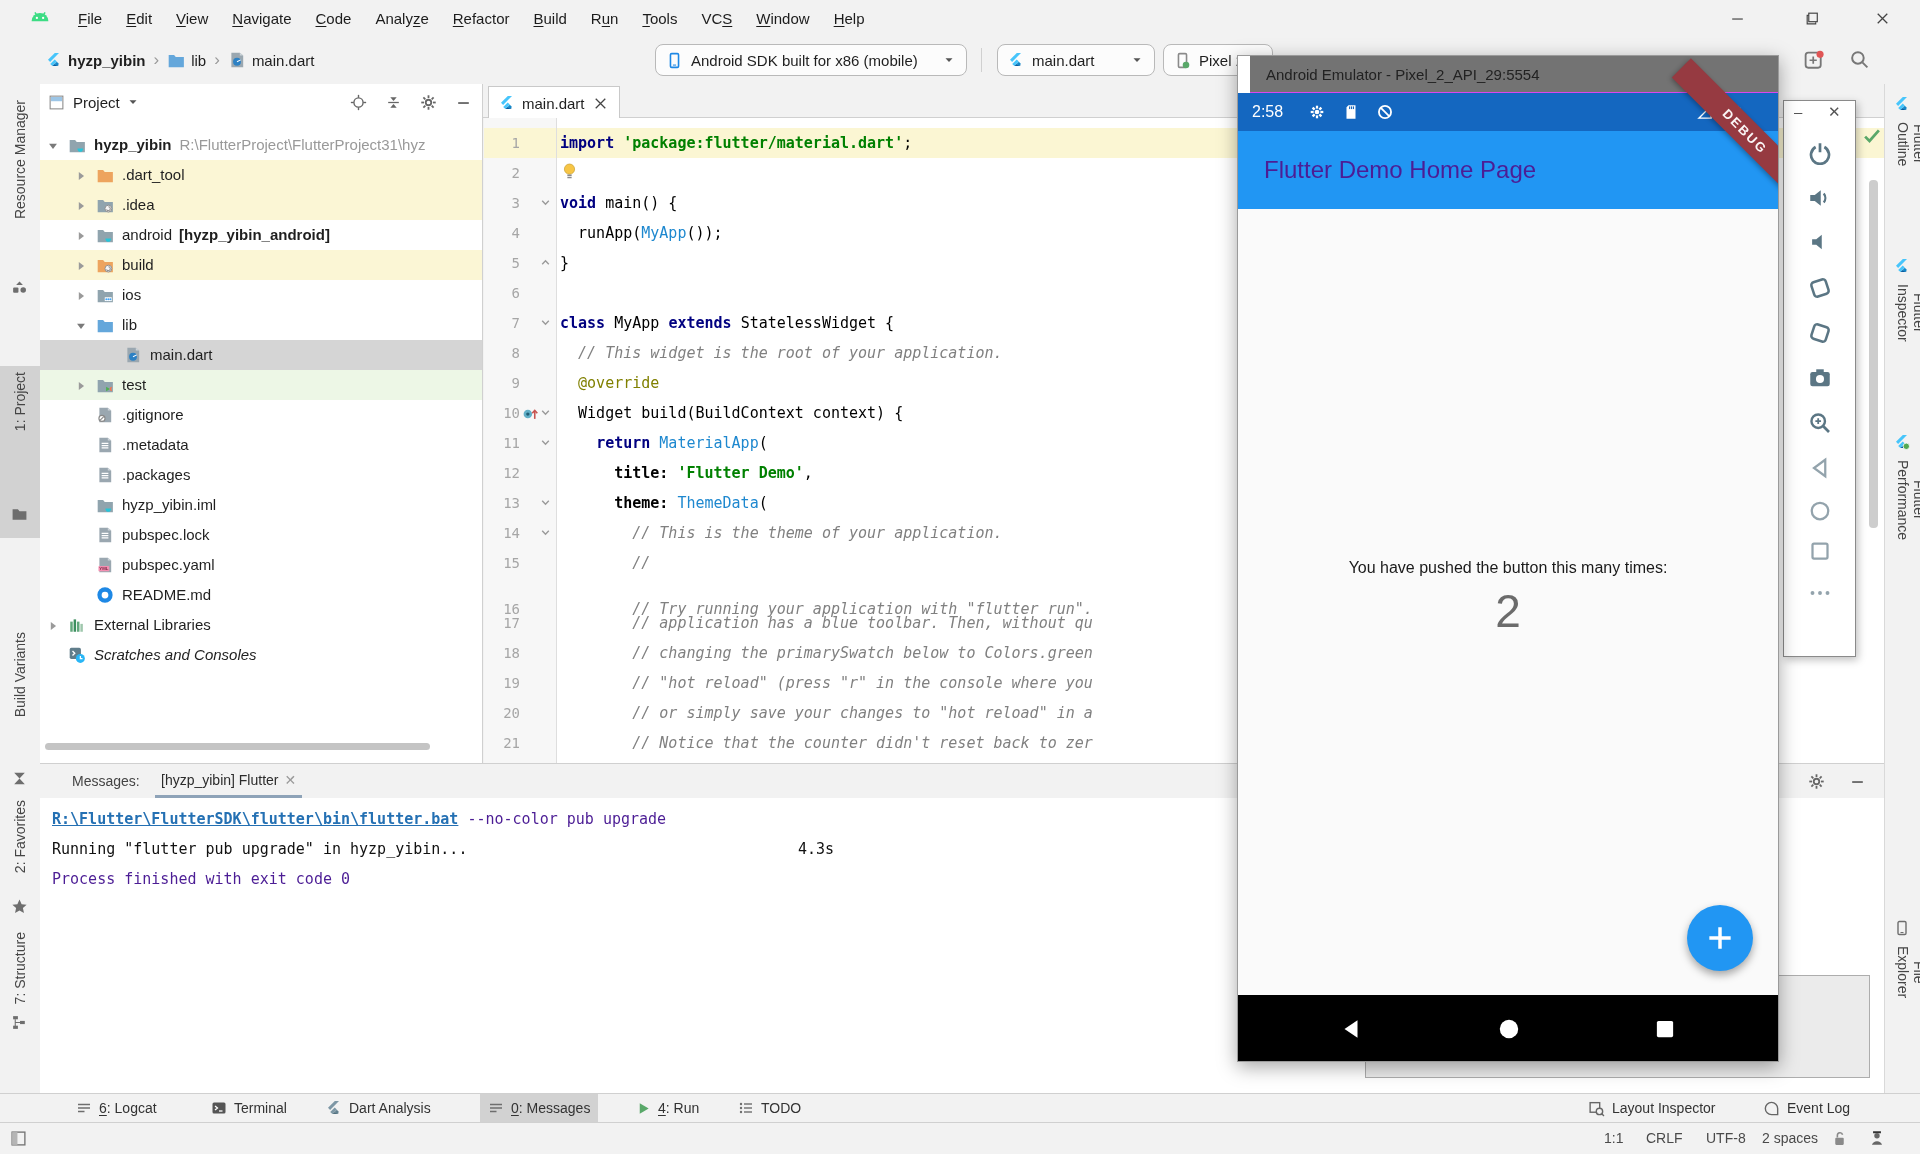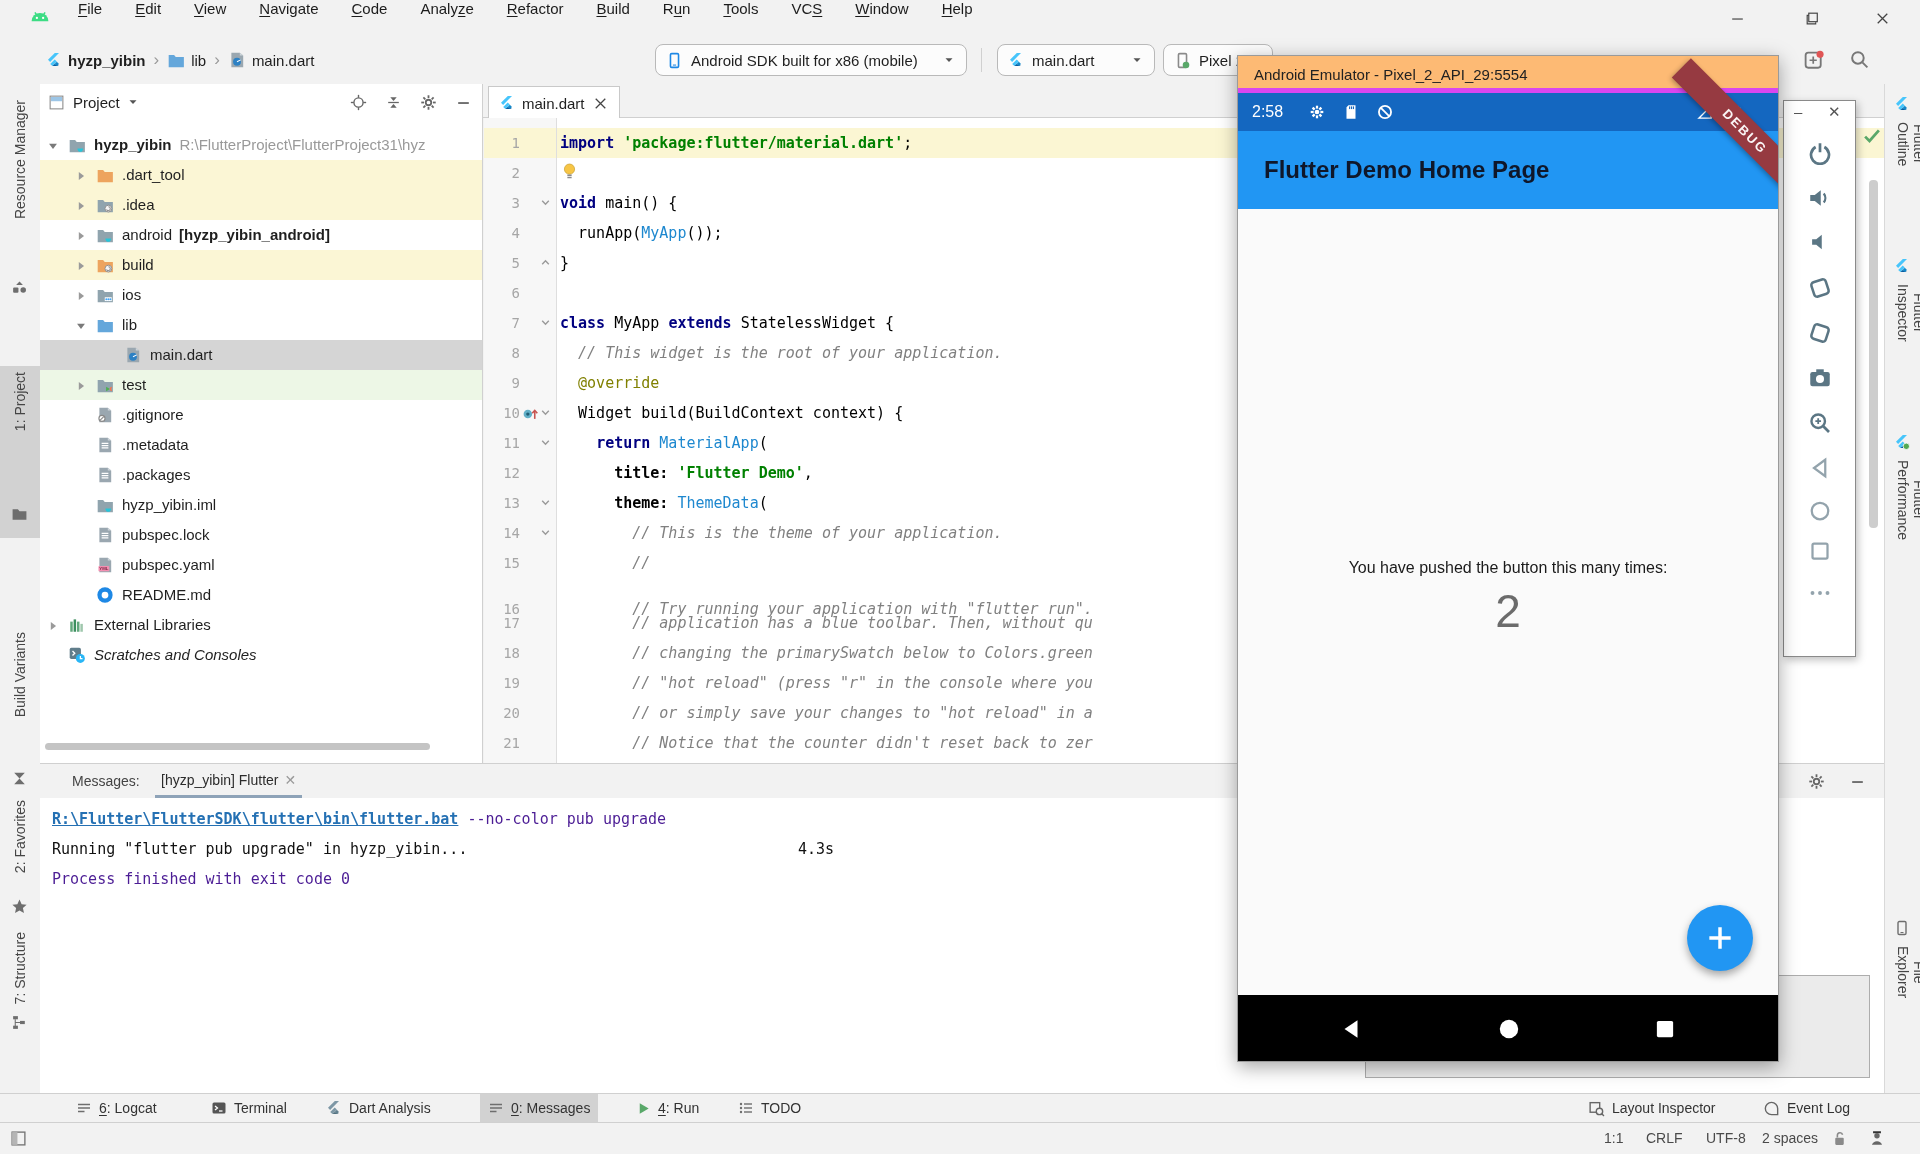--- a/index.html
+++ b/index.html
@@ -3,21 +3,21 @@
 <meta charset="utf-8">
 <style>
   html,body{margin:0;padding:0;background:#888;}
   #root{position:relative;width:1920px;height:1154px;background:#f2f2f2;overflow:hidden;
         font-family:"Liberation Sans",sans-serif;color:#1f1f1f;font-size:15px;}
   .abs{position:absolute;}
   .ic svg{display:block;}
   
   .menubar{position:absolute;left:0;top:0;width:1920px;height:36px;background:#f2f2f2;}
   .app-icon{position:absolute;left:28px;top:8px;}
-  #menu-items{position:absolute;left:78px;top:0;height:36px;display:flex;align-items:flex-start;gap:33px;}
+  #menu-items{position:absolute;left:78px;top:0;height:36px;display:flex;align-items:center;gap:24px;}
   .menu-item{cursor:default;color:#1c1c1c;}
   .win-title{position:absolute;left:763px;top:0;height:36px;line-height:36px;color:#9a9a9a;white-space:nowrap;}
   .win-btn{position:absolute;top:0;width:46px;height:36px;display:flex;align-items:center;justify-content:center;}
   
   .toolbar{position:absolute;left:0;top:36px;width:1920px;height:48px;background:#f2f2f2;border-bottom:1px solid #cfcfcf;}
   #breadcrumb{position:absolute;left:46px;top:0;height:48px;display:flex;align-items:center;}
   .bc-sep{color:#9a9a9a;margin:0 8px;font-size:17px;}
   .bc-label{margin-left:6px;}
   .combo{position:absolute;top:8px;height:32px;background:#fcfcfc;border:1px solid #b9b9b9;border-radius:8px;
          display:flex;align-items:center;padding:0 10px;box-sizing:border-box;}
@@ -96,25 +96,25 @@
   .rs-label{position:absolute;left:10px;top:26px;}
   
   .gray-win{position:absolute;left:1365px;top:975px;width:505px;height:103px;background:#ebebeb;border:1px solid #adadad;box-sizing:border-box;z-index:5;}
   .emu-tools{position:absolute;left:1783px;top:100px;width:73px;height:557px;background:#ffffff;border:1px solid #8a8a8a;box-sizing:border-box;
              box-shadow:2px 3px 8px rgba(0,0,0,.25);z-index:6;}
   .et-min{position:absolute;left:10px;top:2px;color:#555;font-size:15px;}
   .et-close{position:absolute;left:44px;top:2px;color:#555;font-size:15px;}
   .et-btn{position:absolute;left:24px;width:24px;height:24px;}
   .emu{position:absolute;left:1237px;top:55px;width:542px;height:1007px;background:#fff;border:1px solid #9a9a9a;box-sizing:border-box;
        box-shadow:0 5px 18px rgba(0,0,0,.35);z-index:7;overflow:hidden;}
-  .emu-title{position:absolute;left:0;top:0;right:0;height:37px;background:#fdba74;line-height:37px;padding-left:16px;color:#222;border-bottom:5px solid #d946ef;box-sizing:border-box;}
+  .emu-title{position:absolute;left:12px;top:0;right:0;height:37px;background:#737373;line-height:37px;padding-left:16px;color:#222;border-bottom:1px solid #d946ef;box-sizing:border-box;}
   .emu-status{position:absolute;left:0;top:37px;right:0;height:38px;background:#1467c0;}
   .emu-time{position:absolute;left:14px;top:0;line-height:38px;color:#fff;font-size:16px;}
   .emu-appbar{position:absolute;left:0;top:75px;right:0;height:78px;background:#2196f3;}
-  .emu-appbar-title{position:absolute;left:26px;top:0;line-height:78px;color:#0f172a;font-size:24px;font-weight:700;}
+  .emu-appbar-title{position:absolute;left:26px;top:0;line-height:78px;color:#4c1d95;font-size:24px;font-weight:400;}
   .emu-body{position:absolute;left:0;top:153px;right:0;height:786px;background:#fafafa;}
   .emu-prompt{position:absolute;left:0;right:0;top:503px;text-align:center;color:#1a1a1a;font-size:16px;}
   .emu-counter{position:absolute;left:0;right:0;top:528px;text-align:center;color:#6b6b6b;font-size:46px;}
   .fab{position:absolute;left:449px;top:849px;width:66px;height:66px;border-radius:50%;background:#2196f3;
        box-shadow:0 4px 8px rgba(0,0,0,.35);display:flex;align-items:center;justify-content:center;}
   .emu-nav{position:absolute;left:0;top:939px;right:0;height:67px;background:#000;}
   .nav-ic{position:absolute;top:21px;}
   .ribbon{position:absolute;left:417px;top:62px;width:180px;height:27px;background:#963a41;transform:rotate(45deg);
           display:flex;align-items:center;justify-content:center;color:rgba(255,255,255,.95);font-size:13px;font-weight:bold;
           letter-spacing:2px;box-shadow:0 2px 5px rgba(0,0,0,.3);}

